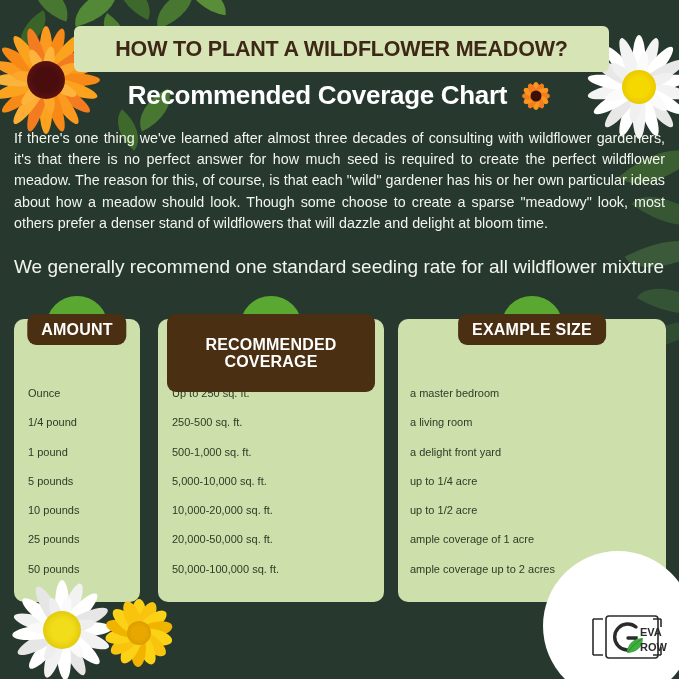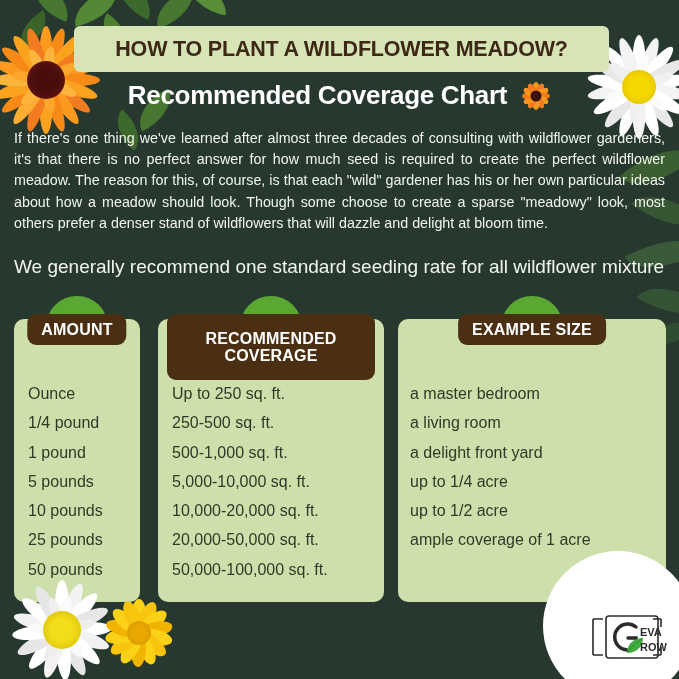--- a/index.html
+++ b/index.html
@@ -120,31 +120,31 @@
     padding: 7px 14px;
     color: #ffffff;
     font-size: 16px;
     font-weight: bold;
     letter-spacing: 0.2px;
     text-align: center;
     line-height: 17px;
     white-space: nowrap;
     z-index: 3;
   }
-  .hdr.two-line { white-space: normal; width: 208px; padding: 16px 10px; }
+  .hdr.two-line { white-space: normal; width: 208px; padding: 22px 10px; }
 
   .rows {
     position: absolute;
     top: 83px; left: 0; right: 0;
     padding: 0 14px;
     z-index: 2;
   }
   .row {
     color: #2f3b28;
-    font-size: 16px;
+    font-size: 11px;
     line-height: 29.3px;
     white-space: nowrap;
   }
   .col-3 .rows { padding: 0 12px; }
 
   
   #logo-disc {
     position: absolute;
     right: -14px; bottom: -22px;
     width: 150px; height: 150px;
@@ -309,20 +309,21 @@
       <div class="dome"></div>
       <div class="card"></div>
       <div class="hdr">EXAMPLE SIZE</div>
       <div class="rows">
         <div class="row">a master bedroom</div>
         <div class="row">a living room</div>
         <div class="row">a delight front yard</div>
         <div class="row">up to 1/4 acre</div>
         <div class="row">up to 1/2 acre</div>
         <div class="row">ample coverage of 1 acre</div>
+        <div class="row">ample coverage up to 2 acres</div>
       </div>
     </div>
   </div>
 
   <div class="flower" style="left:4px; top:572px; width:116px; height:116px;">
     <div class="petals">
       <div class="petal" style="width:14px;height:50px;background:#ffffff;transform:rotate(0deg)   translate(-7px,-50px);"></div>
       <div class="petal" style="width:14px;height:50px;background:#f2f2f2;transform:rotate(22deg)  translate(-7px,-50px);"></div>
       <div class="petal" style="width:14px;height:50px;background:#ffffff;transform:rotate(44deg)  translate(-7px,-50px);"></div>
       <div class="petal" style="width:14px;height:50px;background:#e6e6e6;transform:rotate(66deg)  translate(-7px,-50px);"></div>

